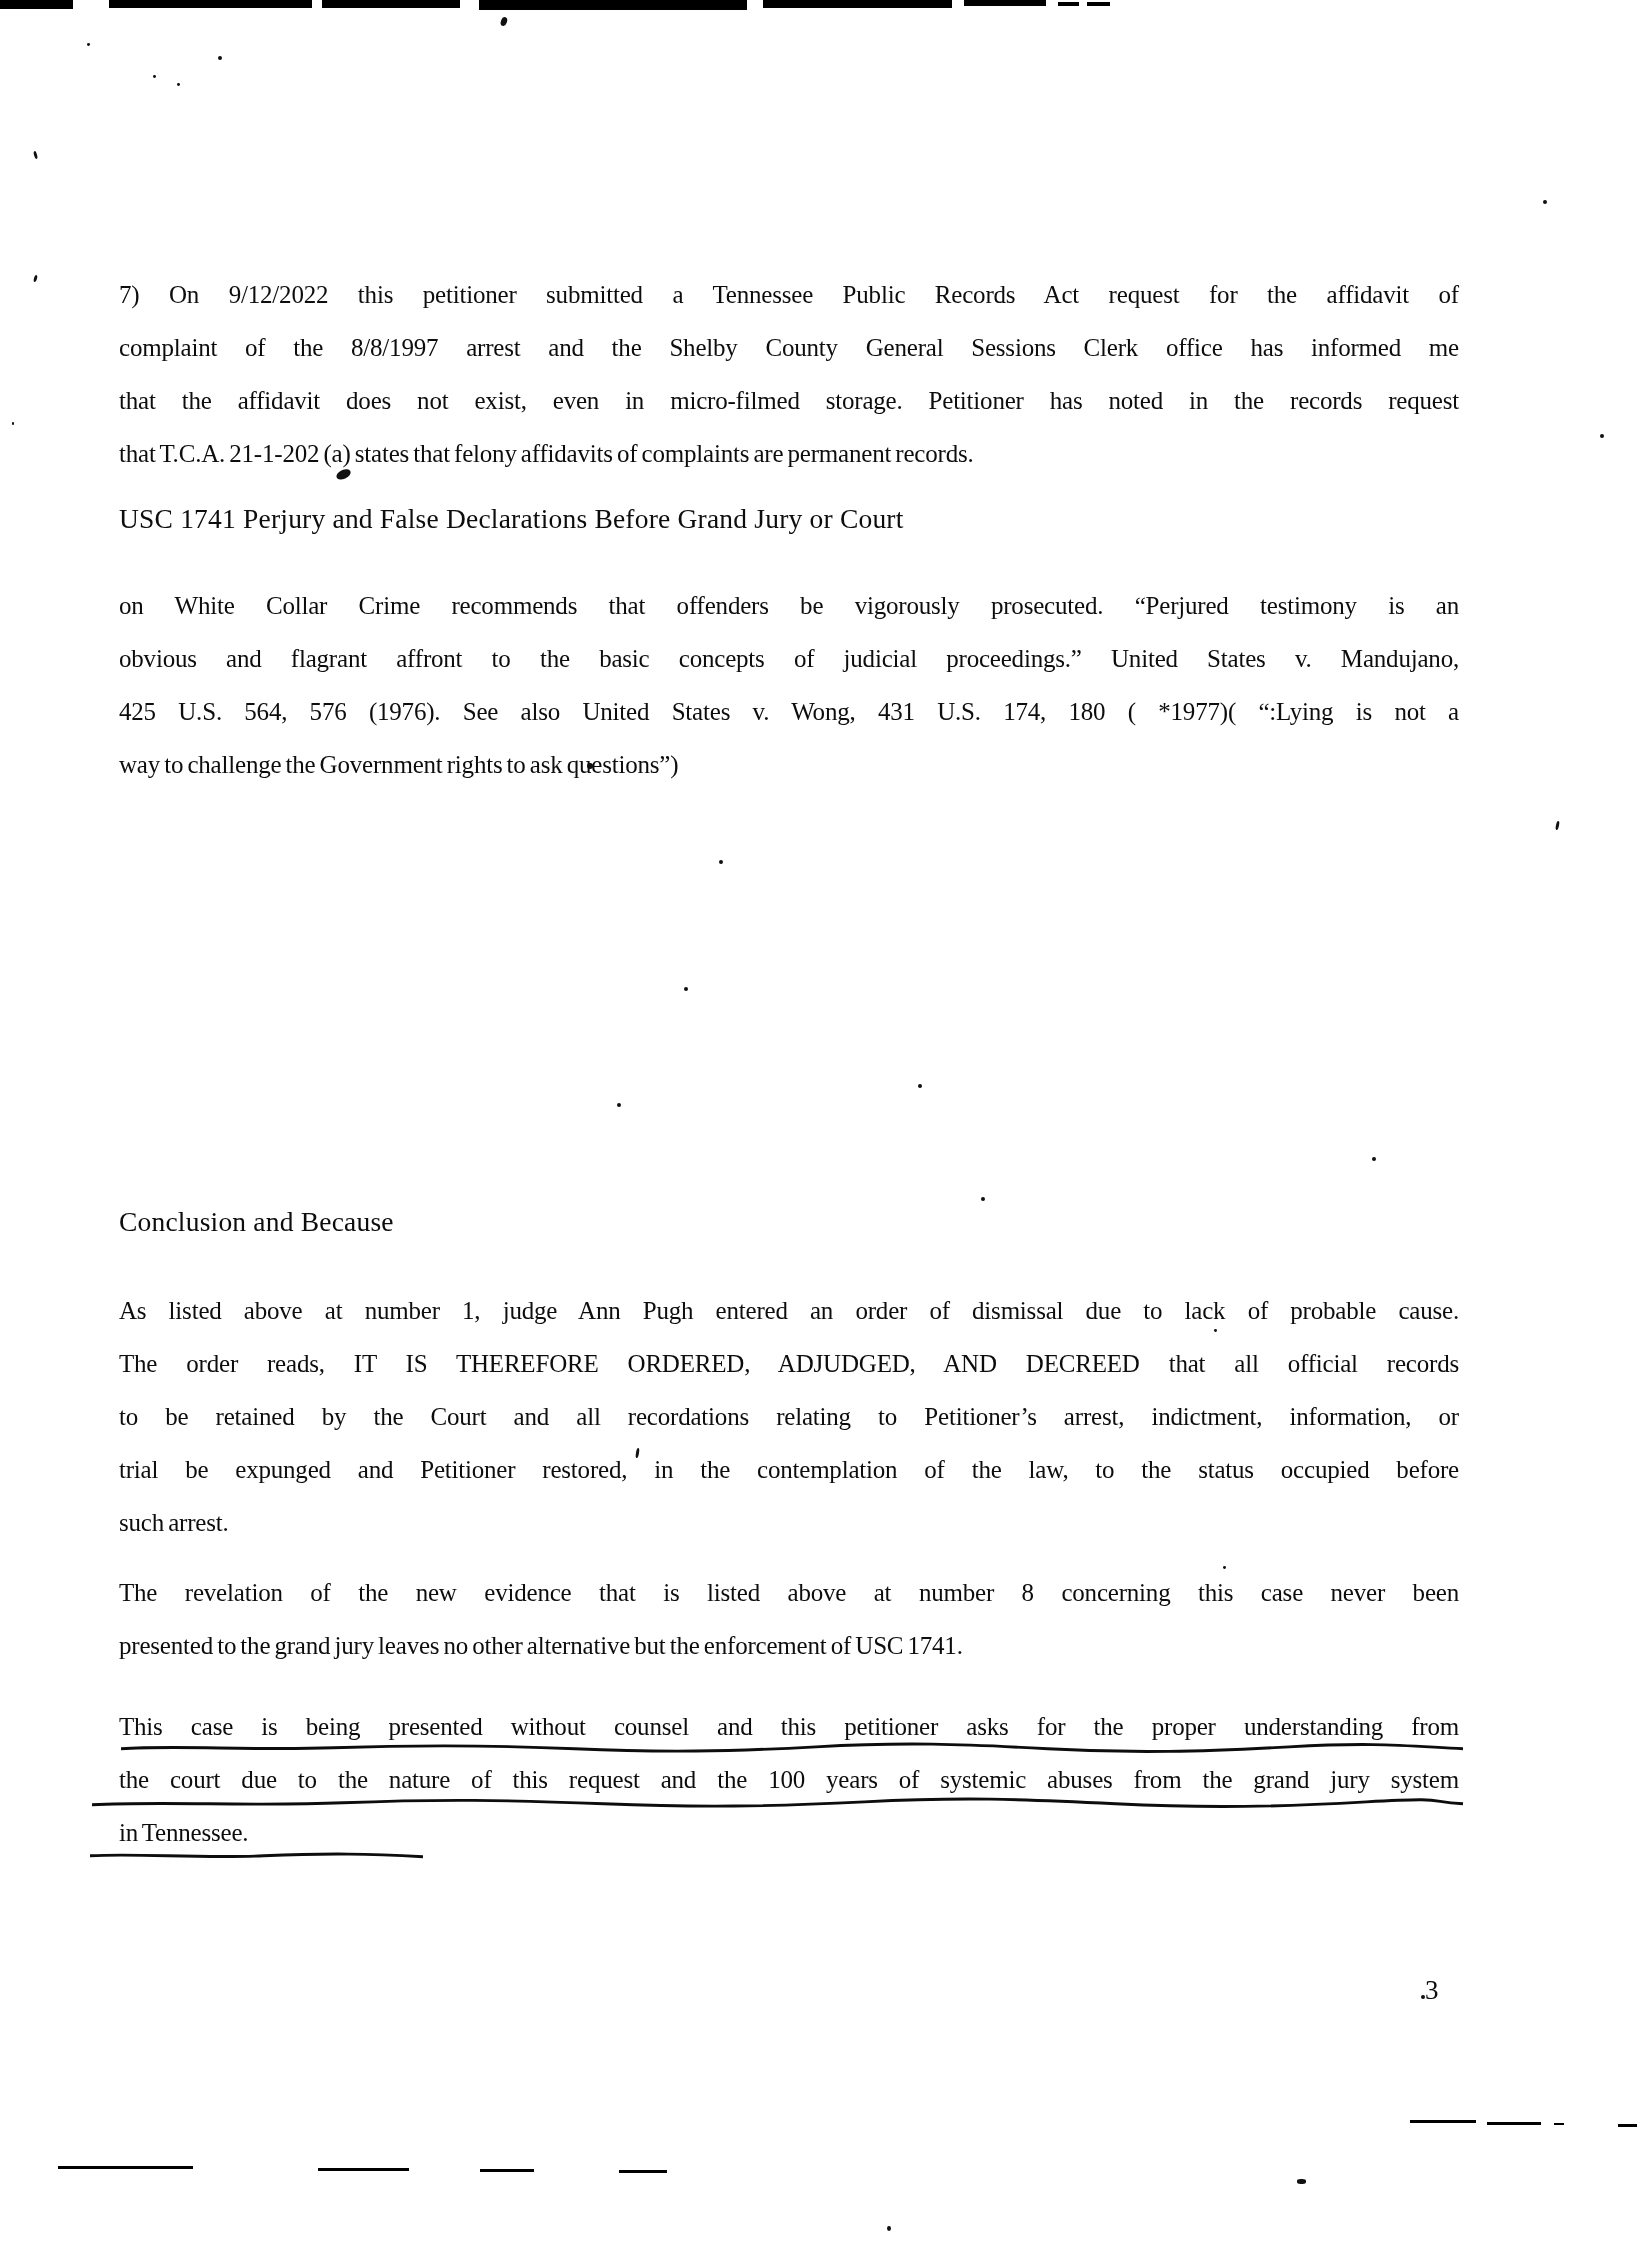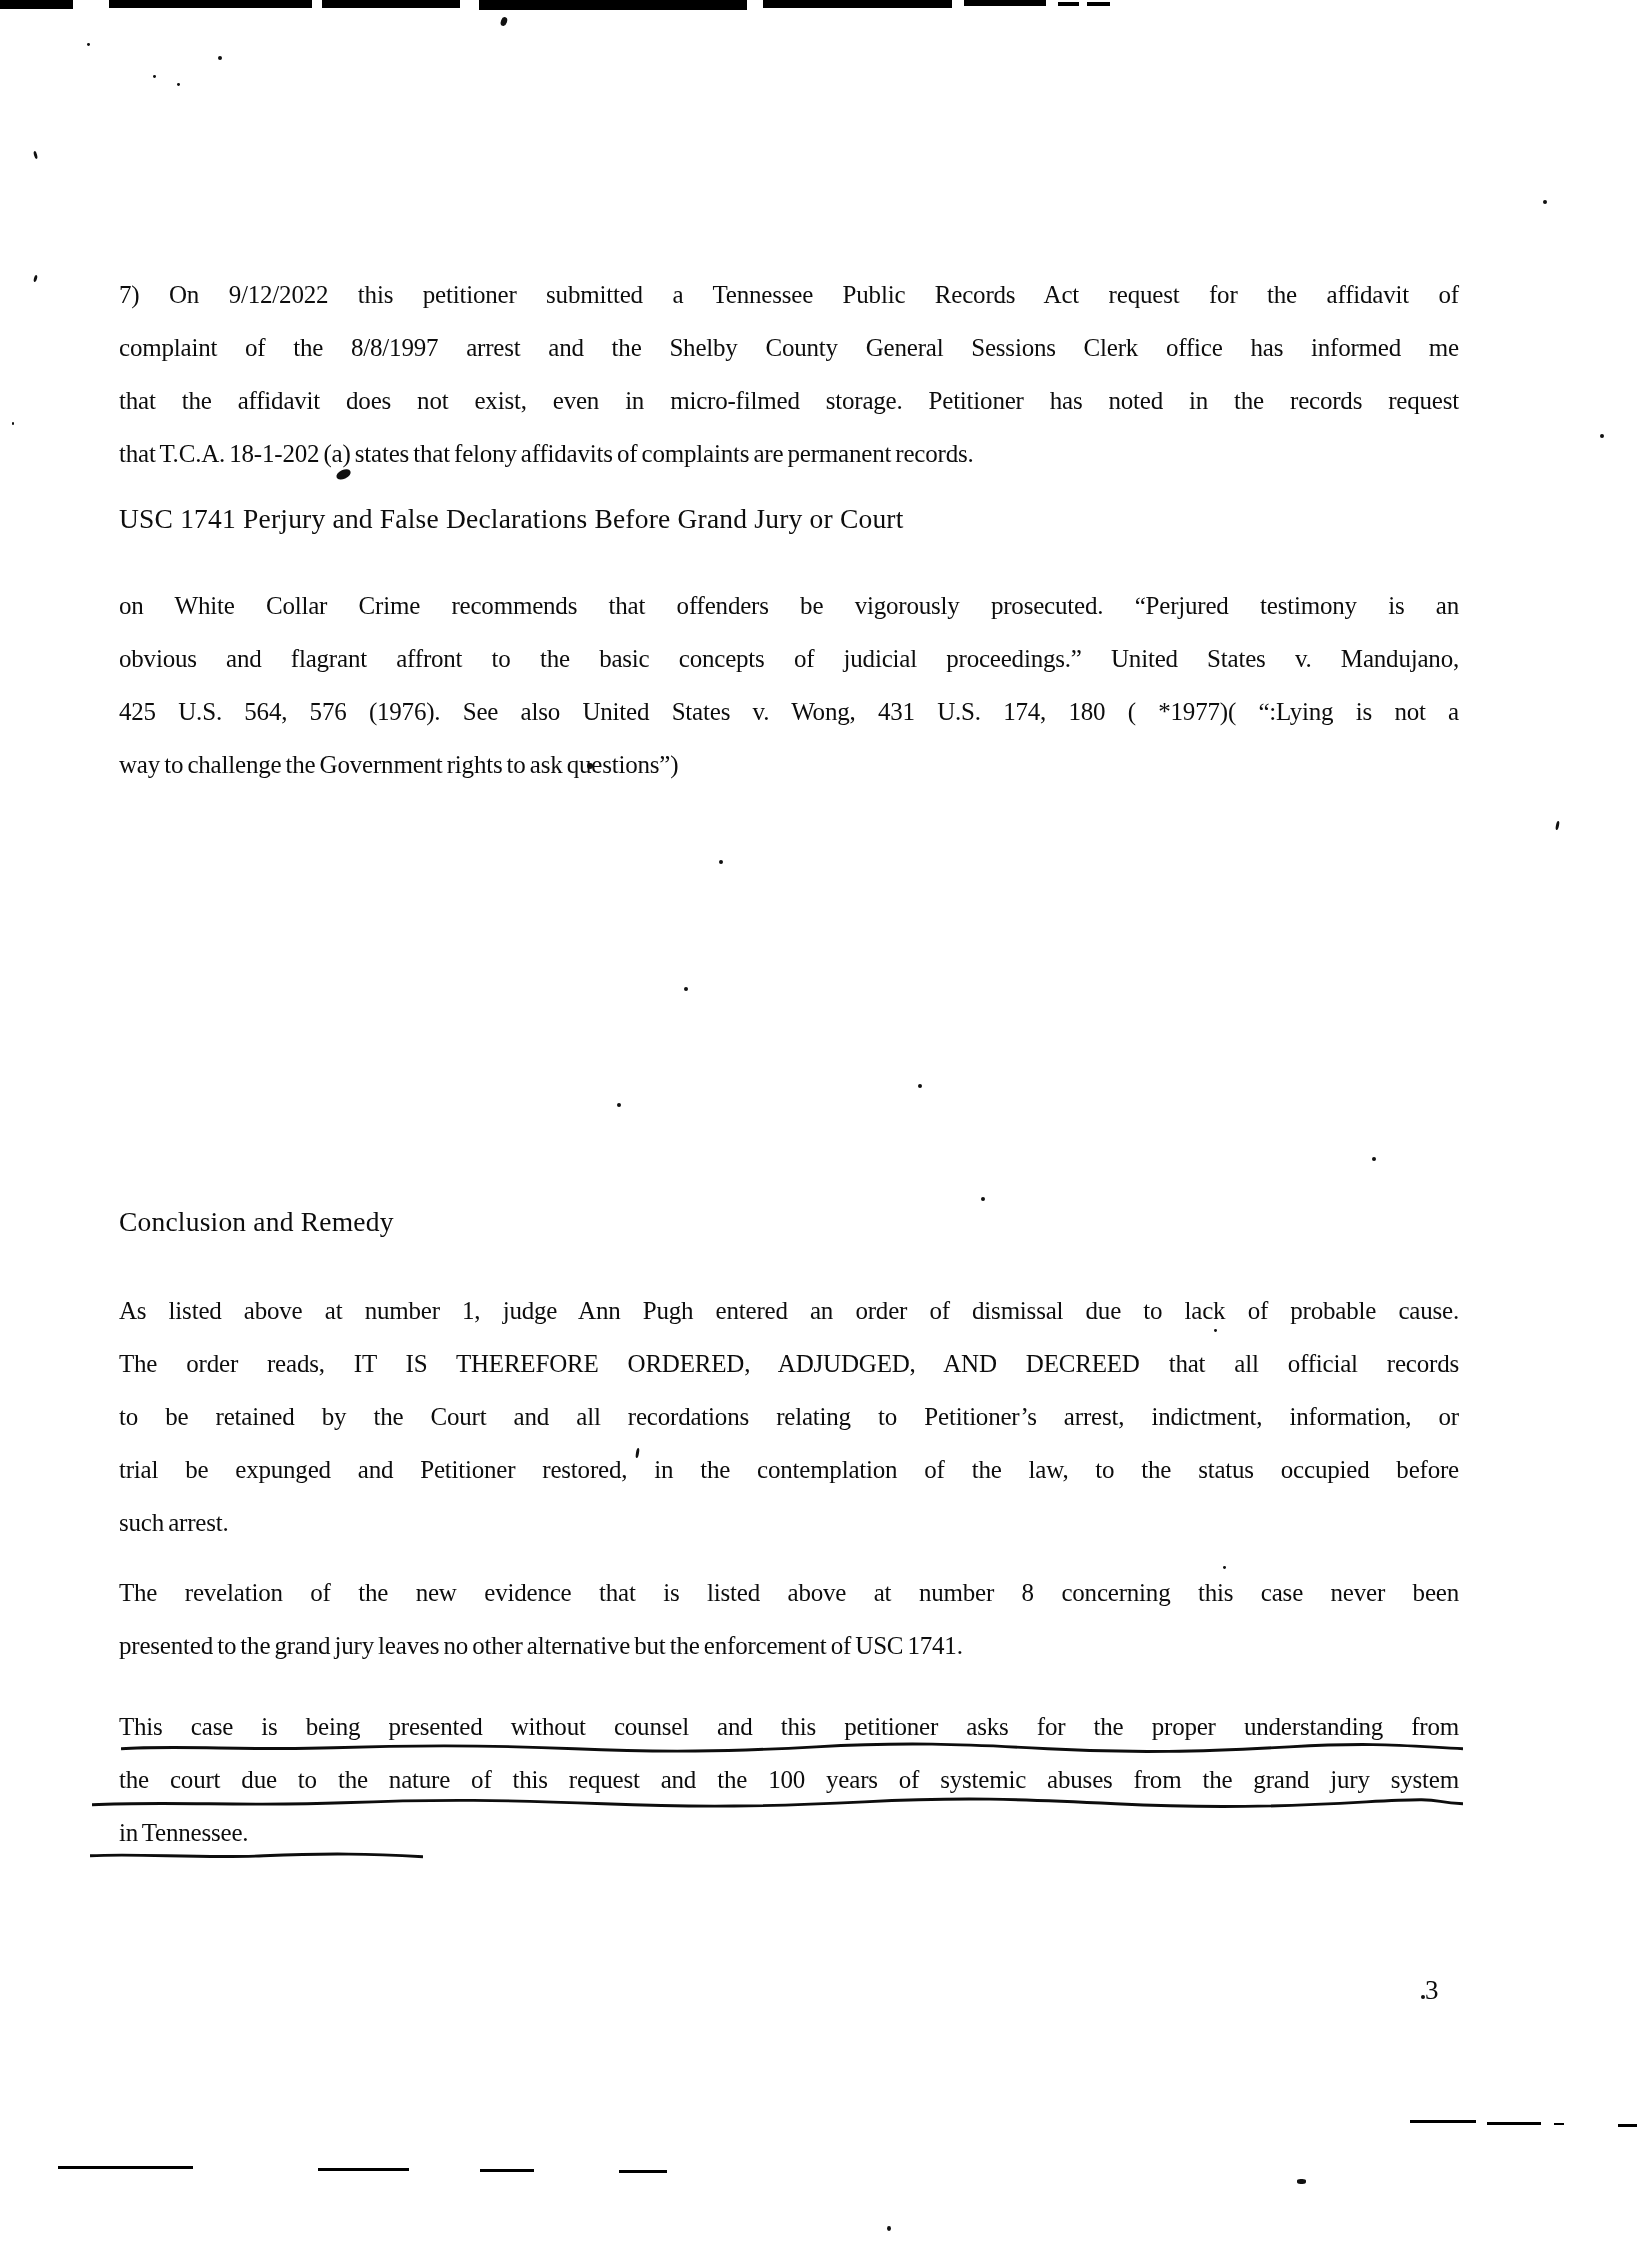--- a/index.html
+++ b/index.html
@@ -60,36 +60,36 @@
   <div class="dot" style="left:636px;top:1448px;width:2.9px;height:9.7px;transform:rotate(10deg);"></div>
   <div class="dot" style="left:1223px;top:1566px;width:2.9px;height:2.9px;"></div>
   <div class="dot" style="left:1421px;top:1995px;width:3.9px;height:3.9px;"></div>
   <div class="dot" style="left:1297px;top:2179px;width:8.7px;height:4.8px;border-radius:40%;"></div>
   <div class="dot" style="left:887px;top:2226px;width:3.9px;height:4.8px;"></div>
 
   <div class="content-col" style="top:268px;">
     <div class="line">7) On 9/12/2022 this petitioner submitted a Tennessee Public Records Act request for the affidavit of</div>
     <div class="line">complaint of the 8/8/1997 arrest and the Shelby County General Sessions Clerk office has informed me</div>
     <div class="line">that the affidavit does not exist, even in micro-filmed storage. Petitioner has noted in the records request</div>
-    <div class="line last">that T.C.A. 18-1-202 (a) states that felony affidavits of complaints are permanent records.</div>
+    <div class="line last">that T.C.A. 21-1-202 (a) states that felony affidavits of complaints are permanent records.</div>
   </div>
 
   <div class="content-col" style="top:492px;">
     <div class="heading">USC 1741 Perjury and False Declarations Before Grand Jury or Court</div>
   </div>
 
   <div class="content-col" style="top:579px;">
     <div class="line">on White Collar Crime recommends that offenders be vigorously prosecuted. “Perjured testimony is an</div>
     <div class="line">obvious and flagrant affront to the basic concepts of judicial proceedings.” United States v. Mandujano,</div>
     <div class="line">425 U.S. 564, 576 (1976). See also United States v. Wong, 431 U.S. 174, 180 ( *1977)( “:Lying is not a</div>
     <div class="line last">way to challenge the Government rights to ask questions”)</div>
   </div>
 
   <div class="content-col" style="top:1195px;">
-    <div class="heading">Conclusion and Remedy</div>
+    <div class="heading">Conclusion and Because</div>
   </div>
 
   <div class="content-col" style="top:1284px;">
     <div class="line">As listed above at number 1, judge Ann Pugh entered an order of dismissal due to lack of probable cause.</div>
     <div class="line">The order reads, IT IS THEREFORE ORDERED, ADJUDGED, AND DECREED that all official records</div>
     <div class="line">to be retained by the Court and all recordations relating to Petitioner’s arrest, indictment, information, or</div>
     <div class="line">trial be expunged and Petitioner restored, in the contemplation of the law, to the status occupied before</div>
     <div class="line last">such arrest.</div>
   </div>
 

